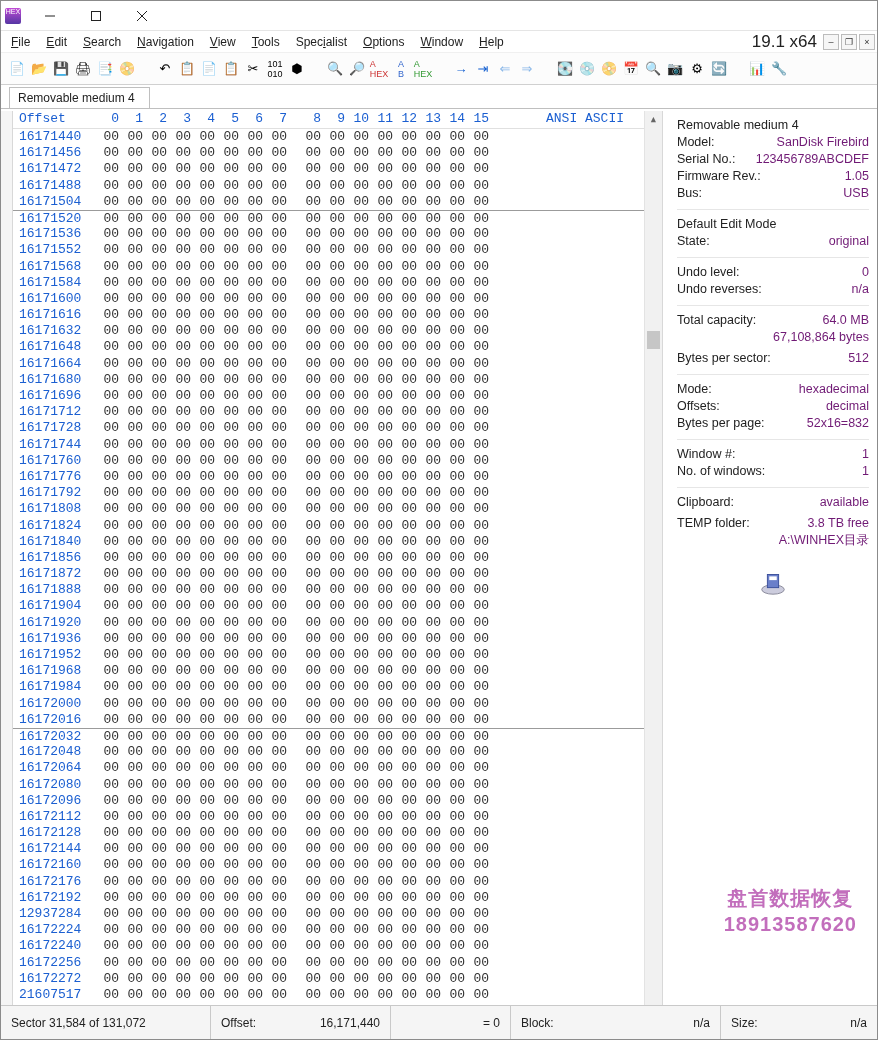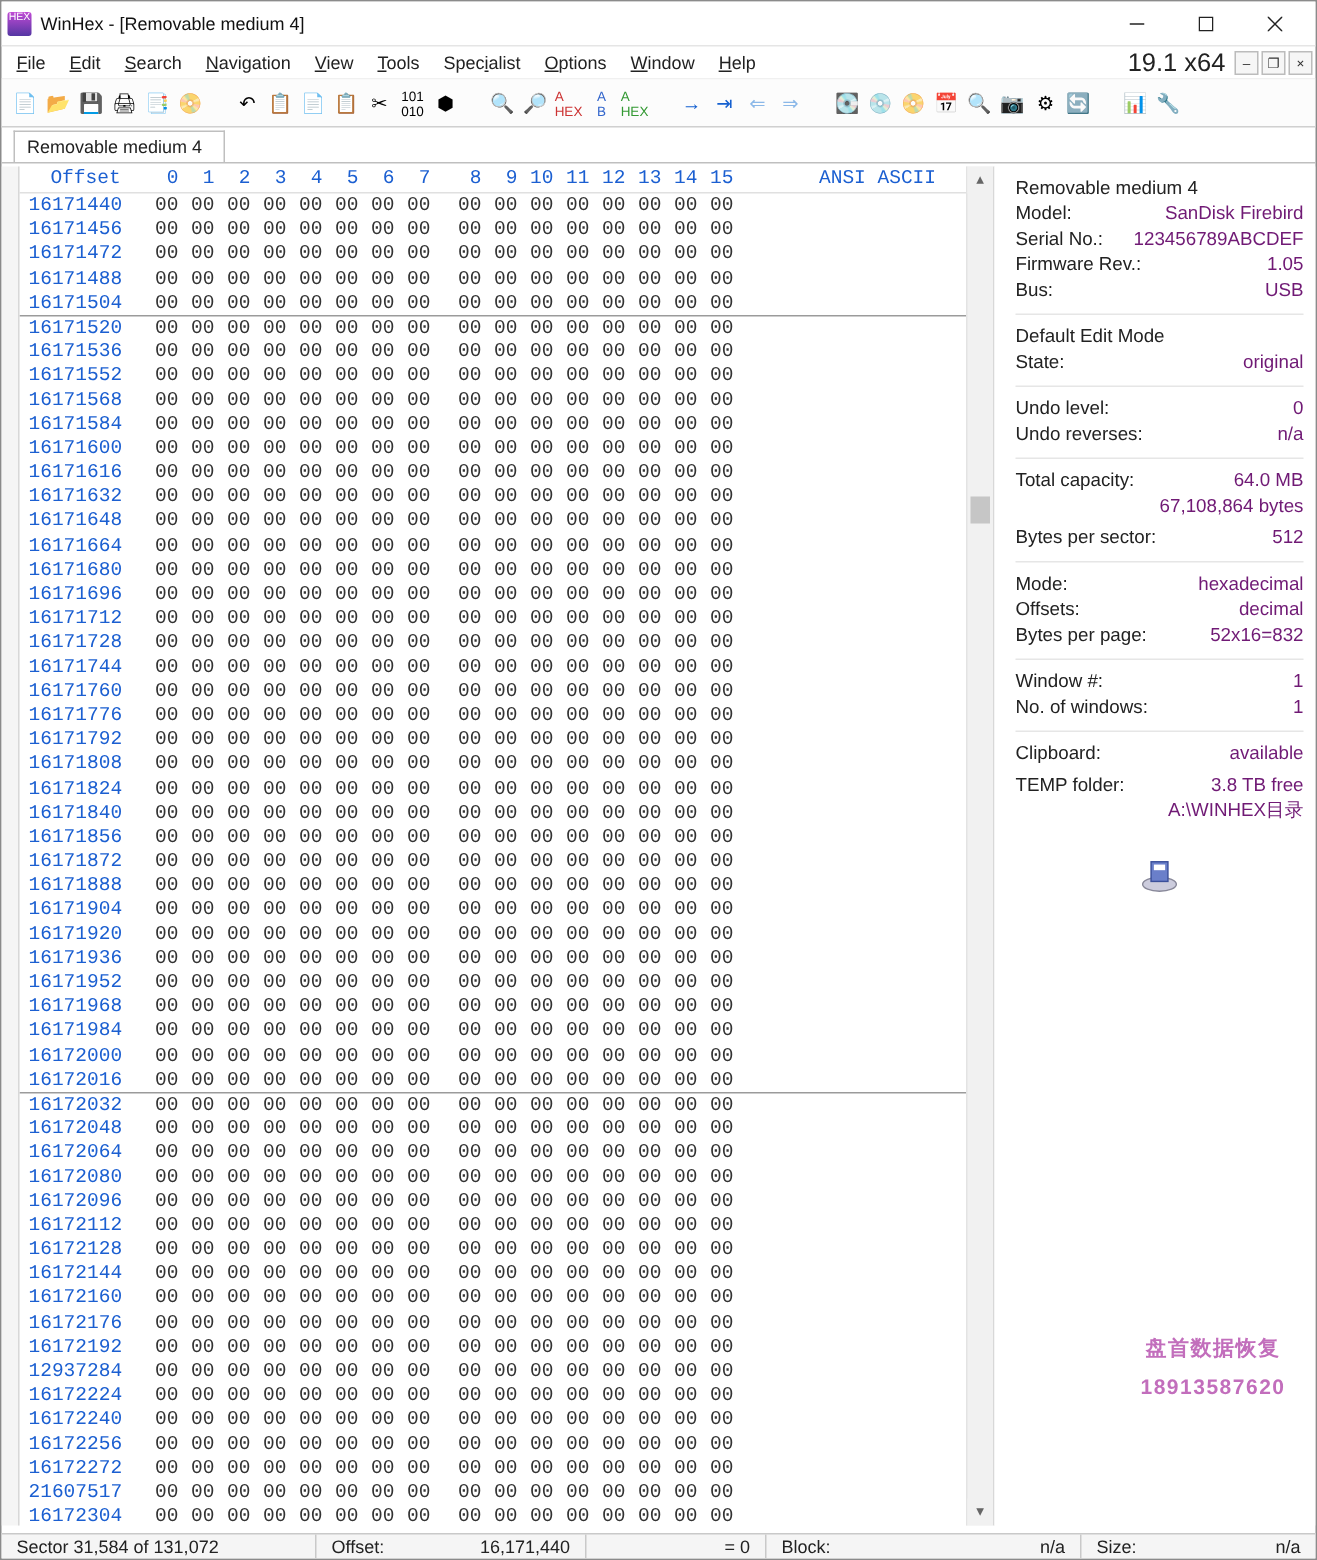--- a/index.html
+++ b/index.html
@@ -16,52 +16,51 @@
 .menubar .smallbtn { width:16px;height:16px;border:1px solid #bcbcbc;background:#f6f6f6;margin-left:2px;display:flex;align-items:center;justify-content:center;font-size:9px;color:#333; }
 .toolbar { height:32px; display:flex; align-items:center; padding:2px 6px; gap:2px; border-bottom:1px solid #d0d0d0; background:#fcfcfc; }
 .tb { width:20px; height:20px; display:flex; align-items:center; justify-content:center; border:1px solid transparent; font-size:13px; }
 .tsep { width:14px; }
 .tabrow { height:24px; border-bottom:1px solid #bfbfbf; display:flex; align-items:flex-end; padding-left:8px; }
 .tab { border:1px solid #bfbfbf; border-bottom:none; background:#fff; padding:3px 14px 3px 8px; font-size:12px; color:#222; }
 .workspace { position:absolute; top:110px; left:0; right:0; bottom:22px; display:flex; }
 .leftgutter { width:12px; background:#f5f5f5; border-right:1px solid #d8d8d8; }
 .hexpane { flex:0 0 650px; display:flex; flex-direction:column; border-right:1px solid #d8d8d8; font-family:Consolas,"Courier New",monospace; font-size:13px; line-height:16.2px; position:relative; }
 .hexhead { height:18px; color:#1b5fd1; display:flex; border-bottom:1px solid #e0e0e0; }
-.hexhead .offh { width:82px; padding-left:6px;text-align:center; }
+.hexhead .offh { width:82px; padding-left:6px; }
 .hexhead .cols { letter-spacing:0; }
 .hexhead .cols span{display:inline-block;width:24px;text-align:right;}
 .hexhead .cols span.gap{width:34px;}
 .hexhead .ascii { position:absolute; right:38px; color:#1b5fd1; }
 .hexbody { flex:1; overflow:hidden; color:#333; position:relative; }
 .hexrow { display:flex; height:16.2px; }
 .hexrow .off { width:82px; padding-left:6px; color:#1b5fd1; }
 .hexrow .bytes span{display:inline-block;width:24px;text-align:right;color:#333;}
 .hexrow .bytes span.gap{width:34px;}
 .secsep { border-top:1px solid #9b9b9b; }
 .scrollbar { position:absolute; right:0; top:0; bottom:0; width:18px; background:#f1f1f1; border-left:1px solid #e3e3e3; }
 .scrollbar .sbtn{height:18px;background:#f1f1f1;display:flex;align-items:center;justify-content:center;color:#666;}
 .scrollbar .thumb{position:absolute;left:2px;right:2px;background:#c6c6c6;}
 .infoside { flex:1; background:#fff; padding:6px 8px 6px 14px; font-size:12.5px; color:#222; overflow:hidden; position:relative;}
 .inforow { display:flex; justify-content:space-between; line-height:17px; }
 .inforow .val { color:#701a75; text-align:right; }
 .sep { height:8px; border-bottom:1px solid #e6e6e6; margin-bottom:6px; }
 .diskbadge{margin-top:18px;text-align:center;}
 .diskbadge svg{width:30px;height:30px;}
-.watermark{position:absolute;bottom:80px;right:20px;font-size:14px;color:#bc5fb5;font-weight:600;text-align:center;line-height:26px;text-shadow:0 0 3px #fff;opacity:0.9;letter-spacing:1px;}
-.statusbar { position:absolute; bottom:0; left:0; right:0; height:17px; background:#f5f5f5; border-top:1px solid #c9c9c9; display:flex; align-items:center; font-size:12px; color:#222; }
+.watermark{position:absolute;bottom:80px;right:20px;font-size:20px;color:#bc5fb5;font-weight:600;text-align:center;line-height:26px;text-shadow:0 0 3px #fff;opacity:0.9;letter-spacing:1px;}
+.statusbar { position:absolute; bottom:0; left:0; right:0; height:34px; background:#f5f5f5; border-top:1px solid #c9c9c9; display:flex; align-items:center; font-size:12px; color:#222; }
 .statusbar > div { border-right:1px solid #c9c9c9; padding:0 10px; height:100%; display:flex; align-items:center; }
 .statusbar .slab{color:#222;}
 .statusbar .sval{margin-left:auto;}
 </style>
 </head>
 <body>
 
 <div class="titlebar">
   <div class="app-icon">HEX</div>
-  <div class="title">WinHex - [Removable medium 4]</div>
   <div class="winbtn">
       <svg viewBox="0 0 10 10">
         <path d="M0 5 H10" stroke="#222" stroke-width="1"></path>
       </svg>
     </div>
   <div class="winbtn">
       <svg viewBox="0 0 10 10">
         <rect x="0.5" y="0.5" width="9" height="9" fill="none" stroke="#222"></rect>
       </svg>
     </div>

